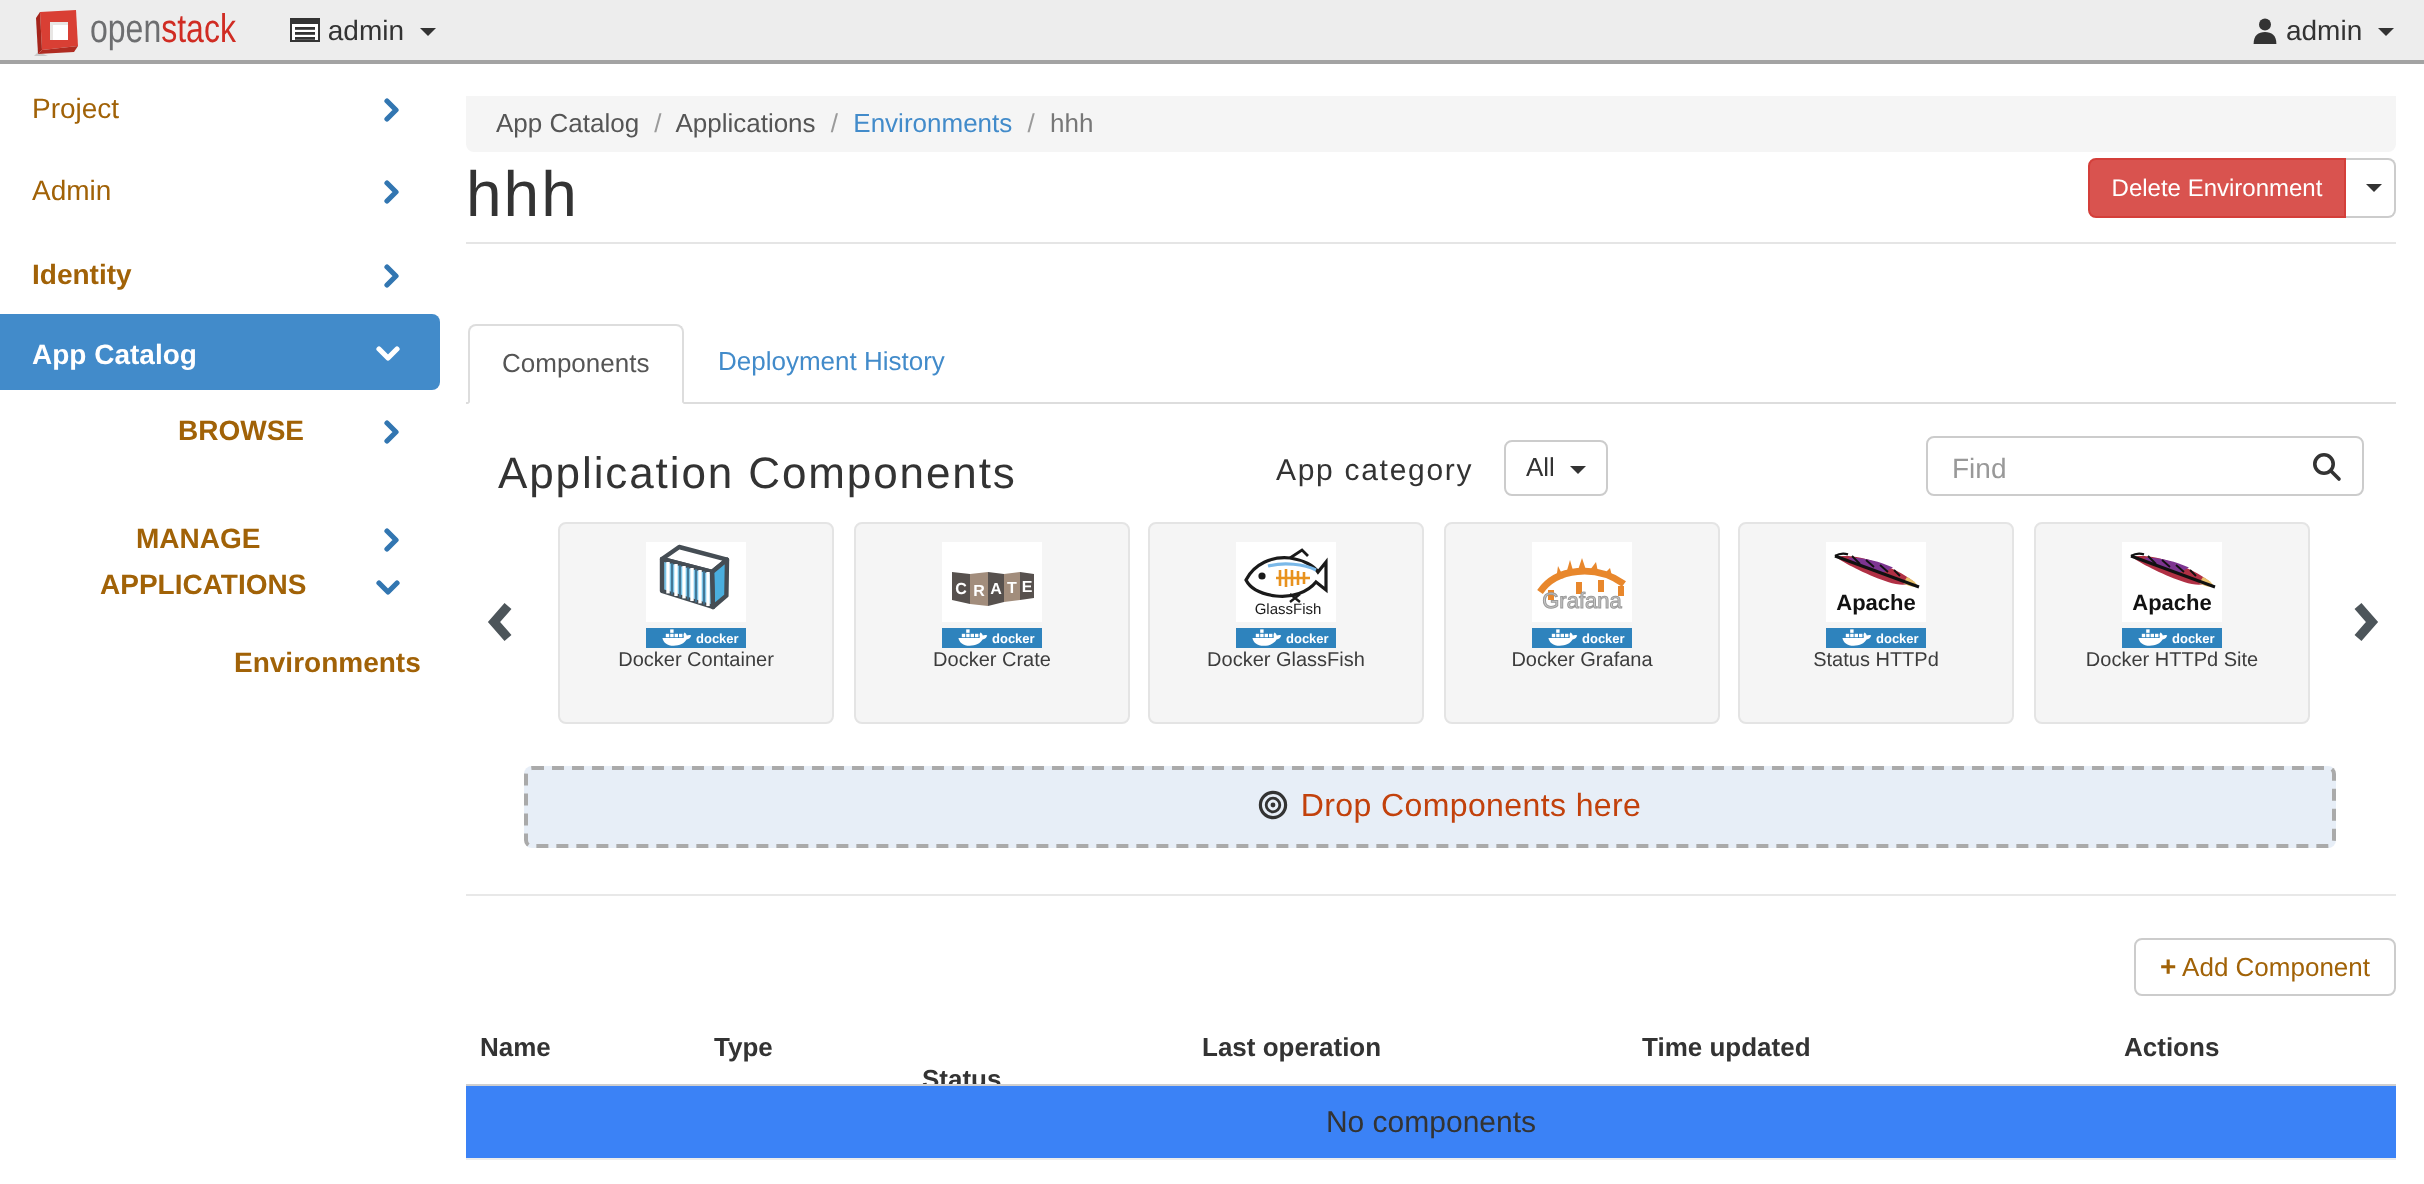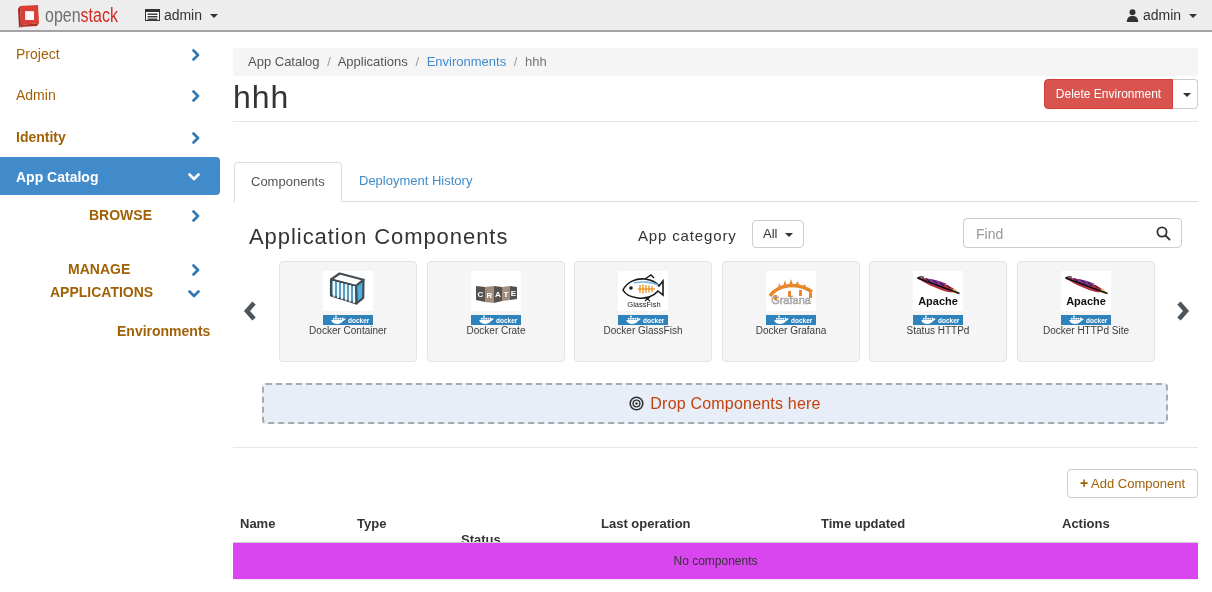--- a/index.html
+++ b/index.html
@@ -77,22 +77,22 @@
 #dropzone { position:absolute; left:262px; top:383px; width:906px; height:41px;
   background:#e7eef7; border:2px dashed #aaa; border-radius:4px;
   text-align:center; line-height:37px; font-size:16px; color:#c2410c; letter-spacing:0.2px;padding-left:20px; }
 
 #hr2 { position:absolute; left:233px; top:447px; width:965px; height:1px; background:#e8e8e8; }
 #addbtn { position:absolute; left:1067px; top:469px; width:131px; height:29px;
   background:#fff; border:1px solid #ccc; border-radius:4px; font-size:13px; color:#a16207;
   text-align:center; line-height:27px; }
 .th { position:absolute; top:516px; font-size:13px; font-weight:bold; color:#333; }
 #thline { position:absolute; left:233px; top:542px; width:965px; height:2px; background:#cfcfcf; }
-#norow { position:absolute; left:233px; top:543px; width:965px; height:37px; background:#d946ef;
-  border-bottom:1px solid #ececec; text-align:center; line-height:37px; font-size:12px; color:#333; }
+#norow { position:absolute; left:233px; top:543px; width:965px; height:37px; background:#3b82f6;
+  border-bottom:1px solid #ececec; text-align:center; line-height:37px; font-size:15px; color:#333; }
 </style>
 </head>
 <body>
 <div id="page">
 
   <div id="navbar">
     <div id="logo">
       <svg width="26" height="26" viewBox="0 0 26 26">
         <polygon points="4,23 2,25 9,25" fill="#c9c9c9"></polygon>
         <polygon points="5,3 23,2 24,20 6,22" fill="#d93f34"></polygon>

